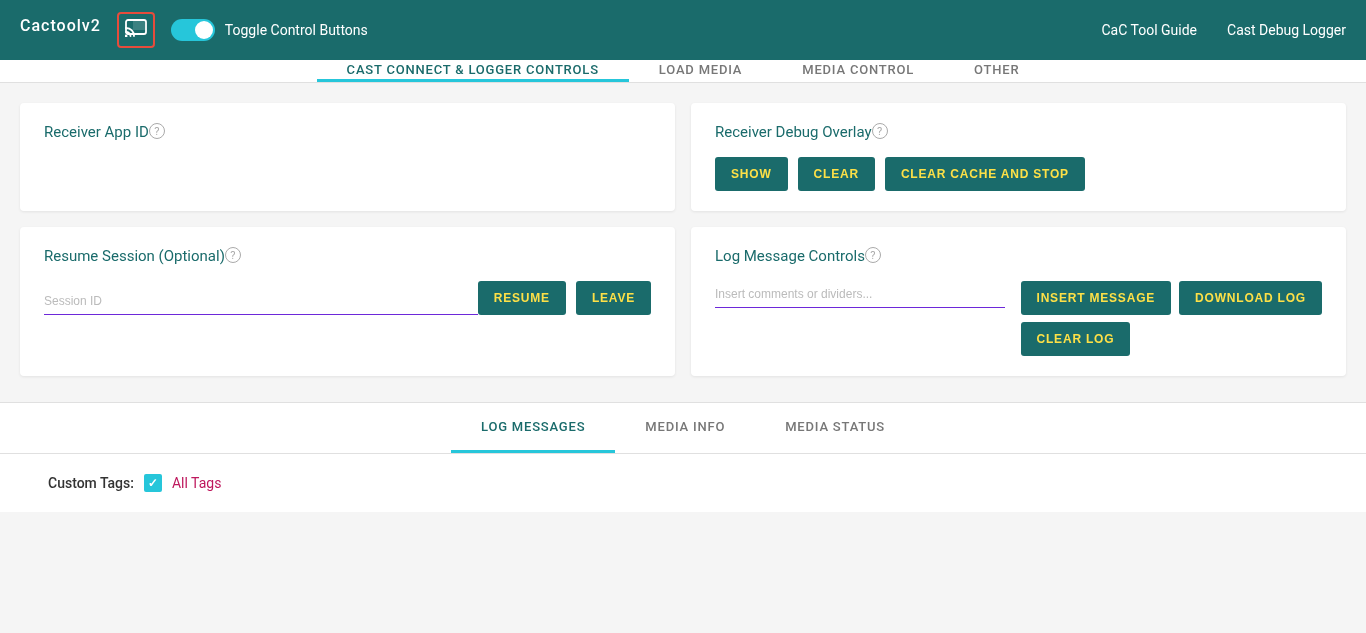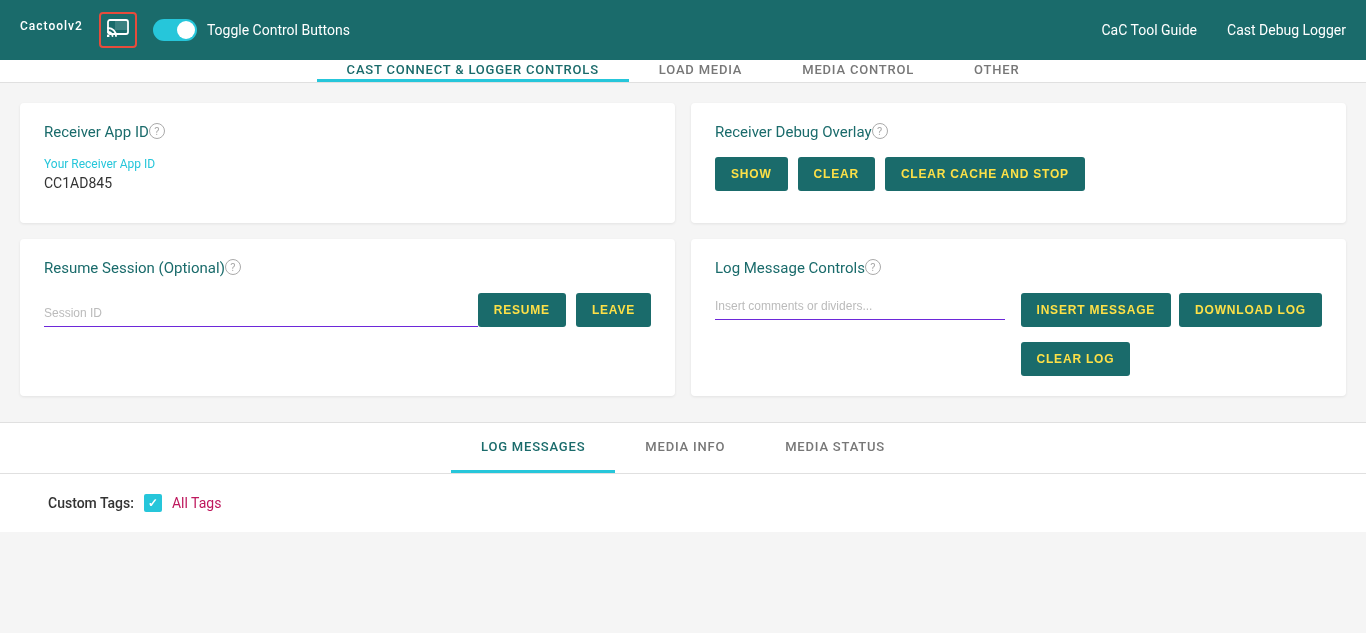--- a/index.html
+++ b/index.html
@@ -19,21 +19,21 @@
       align-items: center;
       gap: 16px;
     }
     .logo-text {
       color: white;
       font-size: 22px;
       font-weight: 500;
       letter-spacing: 1px;
     }
     .logo-text span {
-      font-size: 12px;
+      font-size: 16px;
       vertical-align: super;
     }
     .cast-icon-box {
       border: 2px solid #e74c3c;
       border-radius: 4px;
       padding: 4px 6px;
       display: flex;
       align-items: center;
       justify-content: center;
       background: #1a6b6b;
@@ -270,21 +270,21 @@
       align-items: flex-start;
       justify-content: space-between;
       gap: 16px;
     }
     .log-input-area {
       flex: 1;
     }
     .log-buttons-area {
       display: flex;
       flex-direction: column;
-      gap: 15px;
+      gap: 7px;
       justify-content: space-between;
     }
     .log-buttons-row {
       display: flex;
       gap: 8px;
     }
   </style>
 </head>
 <body>
 
@@ -324,24 +324,20 @@
 
 <div class="main-content">
   <div class="cards-row">
 
     <div class="card">
       <div class="card-title">
         <span>Receiver App ID</span>
         <span class="help-icon">?</span>
       </div>
       <div class="card-content-row">
-        <div class="card-input-section">
-          <div class="input-label">Your Receiver App ID</div>
-          <div class="input-value">CC1AD845</div>
-        </div>
       </div>
     </div>
 
     <div class="card">
       <div class="card-title">
         <span>Receiver Debug Overlay</span>
         <span class="help-icon">?</span>
       </div>
       <div class="btn-row">
         <button class="btn btn-primary">SHOW</button>

